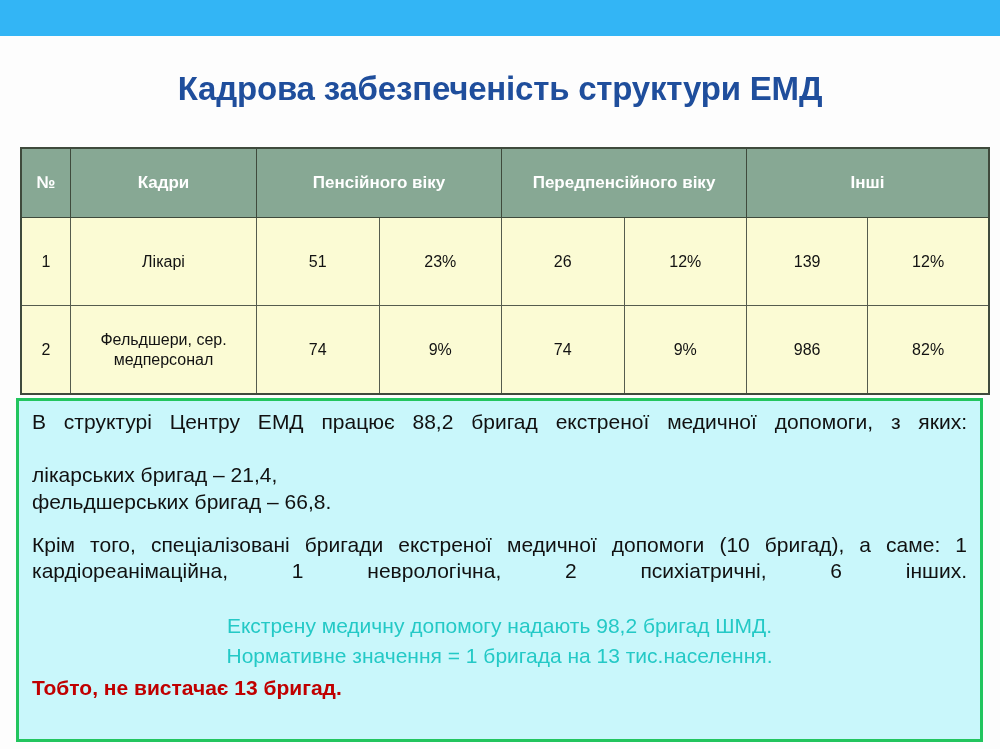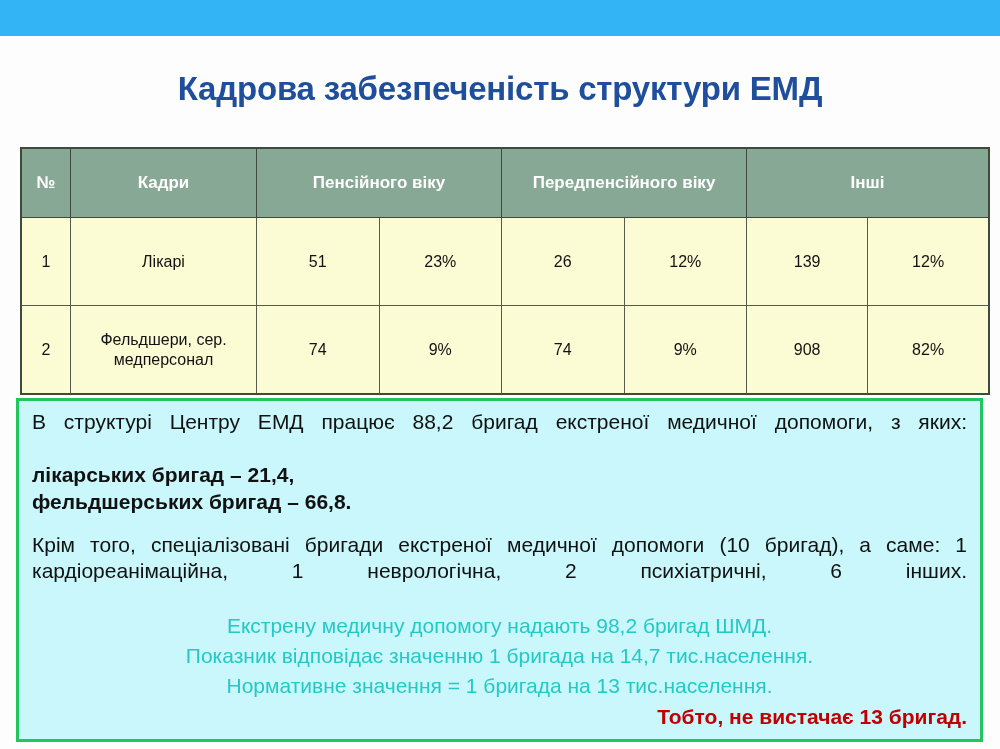--- a/index.html
+++ b/index.html
@@ -110,37 +110,37 @@
     line-height: 1.26;
     margin: 0;
   }
   .p-just:after {
     content: "";
     display: inline-block;
     width: 100%;
   }
   .p-bold {
     font-size: 21px;
-    font-weight: bold;
+    font-weight: normal;
     color: #111111;
     line-height: 1.28;
     margin: 0;
     text-align: left;
   }
   .p-gap { height: 16px; }
   .p-center-cyan {
     text-align: center;
     font-size: 21px;
     font-weight: normal;
     color: #24c9c6;
     line-height: 1.42;
     margin: 0;
   }
   .p-center-red {
-    text-align: right;
+    text-align: left;
     font-size: 21px;
     font-weight: bold;
     color: #c00000;
     line-height: 1.45;
     margin: 0;
     padding-top: 2px;
   }
 </style>
 </head>
 <body>
@@ -173,32 +173,31 @@
           <td class="cell-val">139</td>
           <td class="cell-val">12%</td>
         </tr>
         <tr>
           <td class="cell-num">2</td>
           <td class="cell-name">Фельдшери, сер. медперсонал</td>
           <td class="cell-val">74</td>
           <td class="cell-val">9%</td>
           <td class="cell-val">74</td>
           <td class="cell-val">9%</td>
-          <td class="cell-val">908</td>
+          <td class="cell-val">986</td>
           <td class="cell-val">82%</td>
         </tr>
       </tbody>
     </table>
   </div>
 
   <div id="panel">
     <p class="p-just">В структурі Центру ЕМД працює 88,2 бригад екстреної медичної допомоги, з яких:</p>
     <p class="p-bold">лікарських бригад – 21,4,</p>
     <p class="p-bold">фельдшерських бригад – 66,8.</p>
     <div class="p-gap"></div>
     <p class="p-just">Крім того, спеціалізовані бригади екстреної медичної допомоги (10 бригад), а саме: 1 кардіореанімаційна, 1 неврологічна, 2 психіатричні, 6 інших.</p>
     <p class="p-center-cyan">Екстрену медичну допомогу надають 98,2 бригад ШМД.</p>
-    <p class="p-center-cyan">Показник відповідає значенню 1 бригада на 14,7 тис.населення.</p>
     <p class="p-center-cyan">Нормативне значення = 1 бригада на 13 тис.населення.</p>
     <p class="p-center-red">Тобто, не вистачає 13 бригад.</p>
   </div>
 
 </div>
 
 </body></html>

